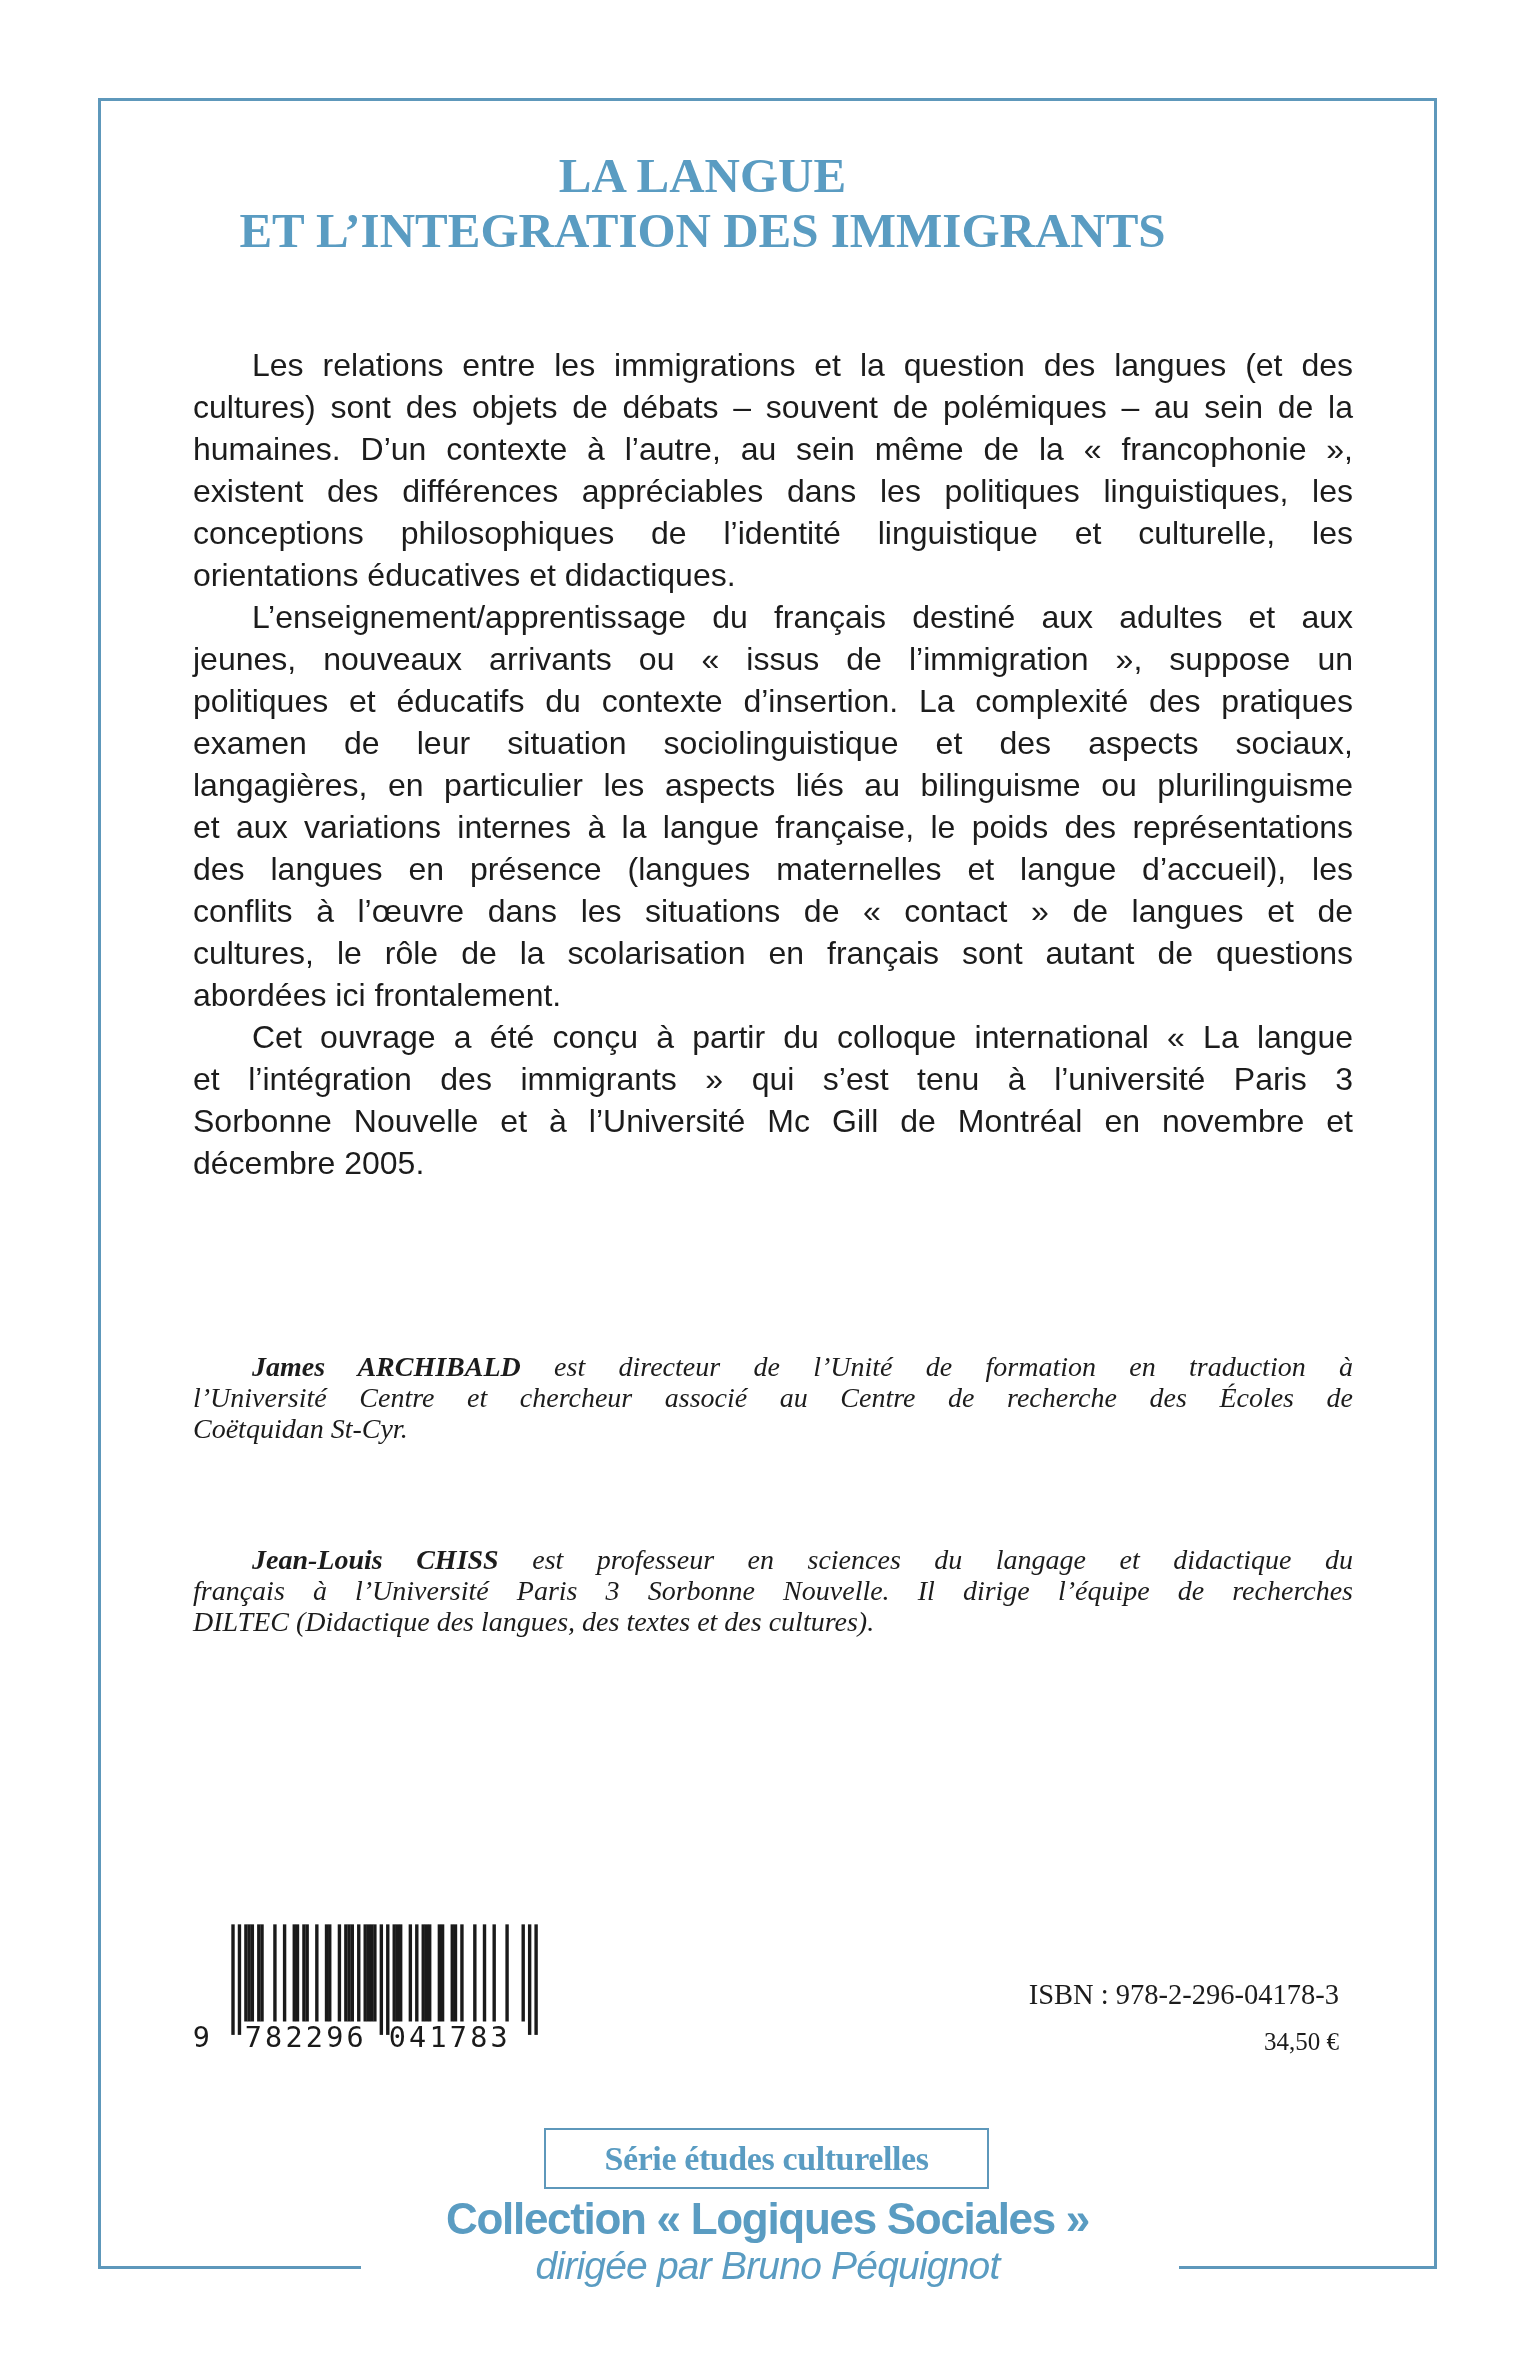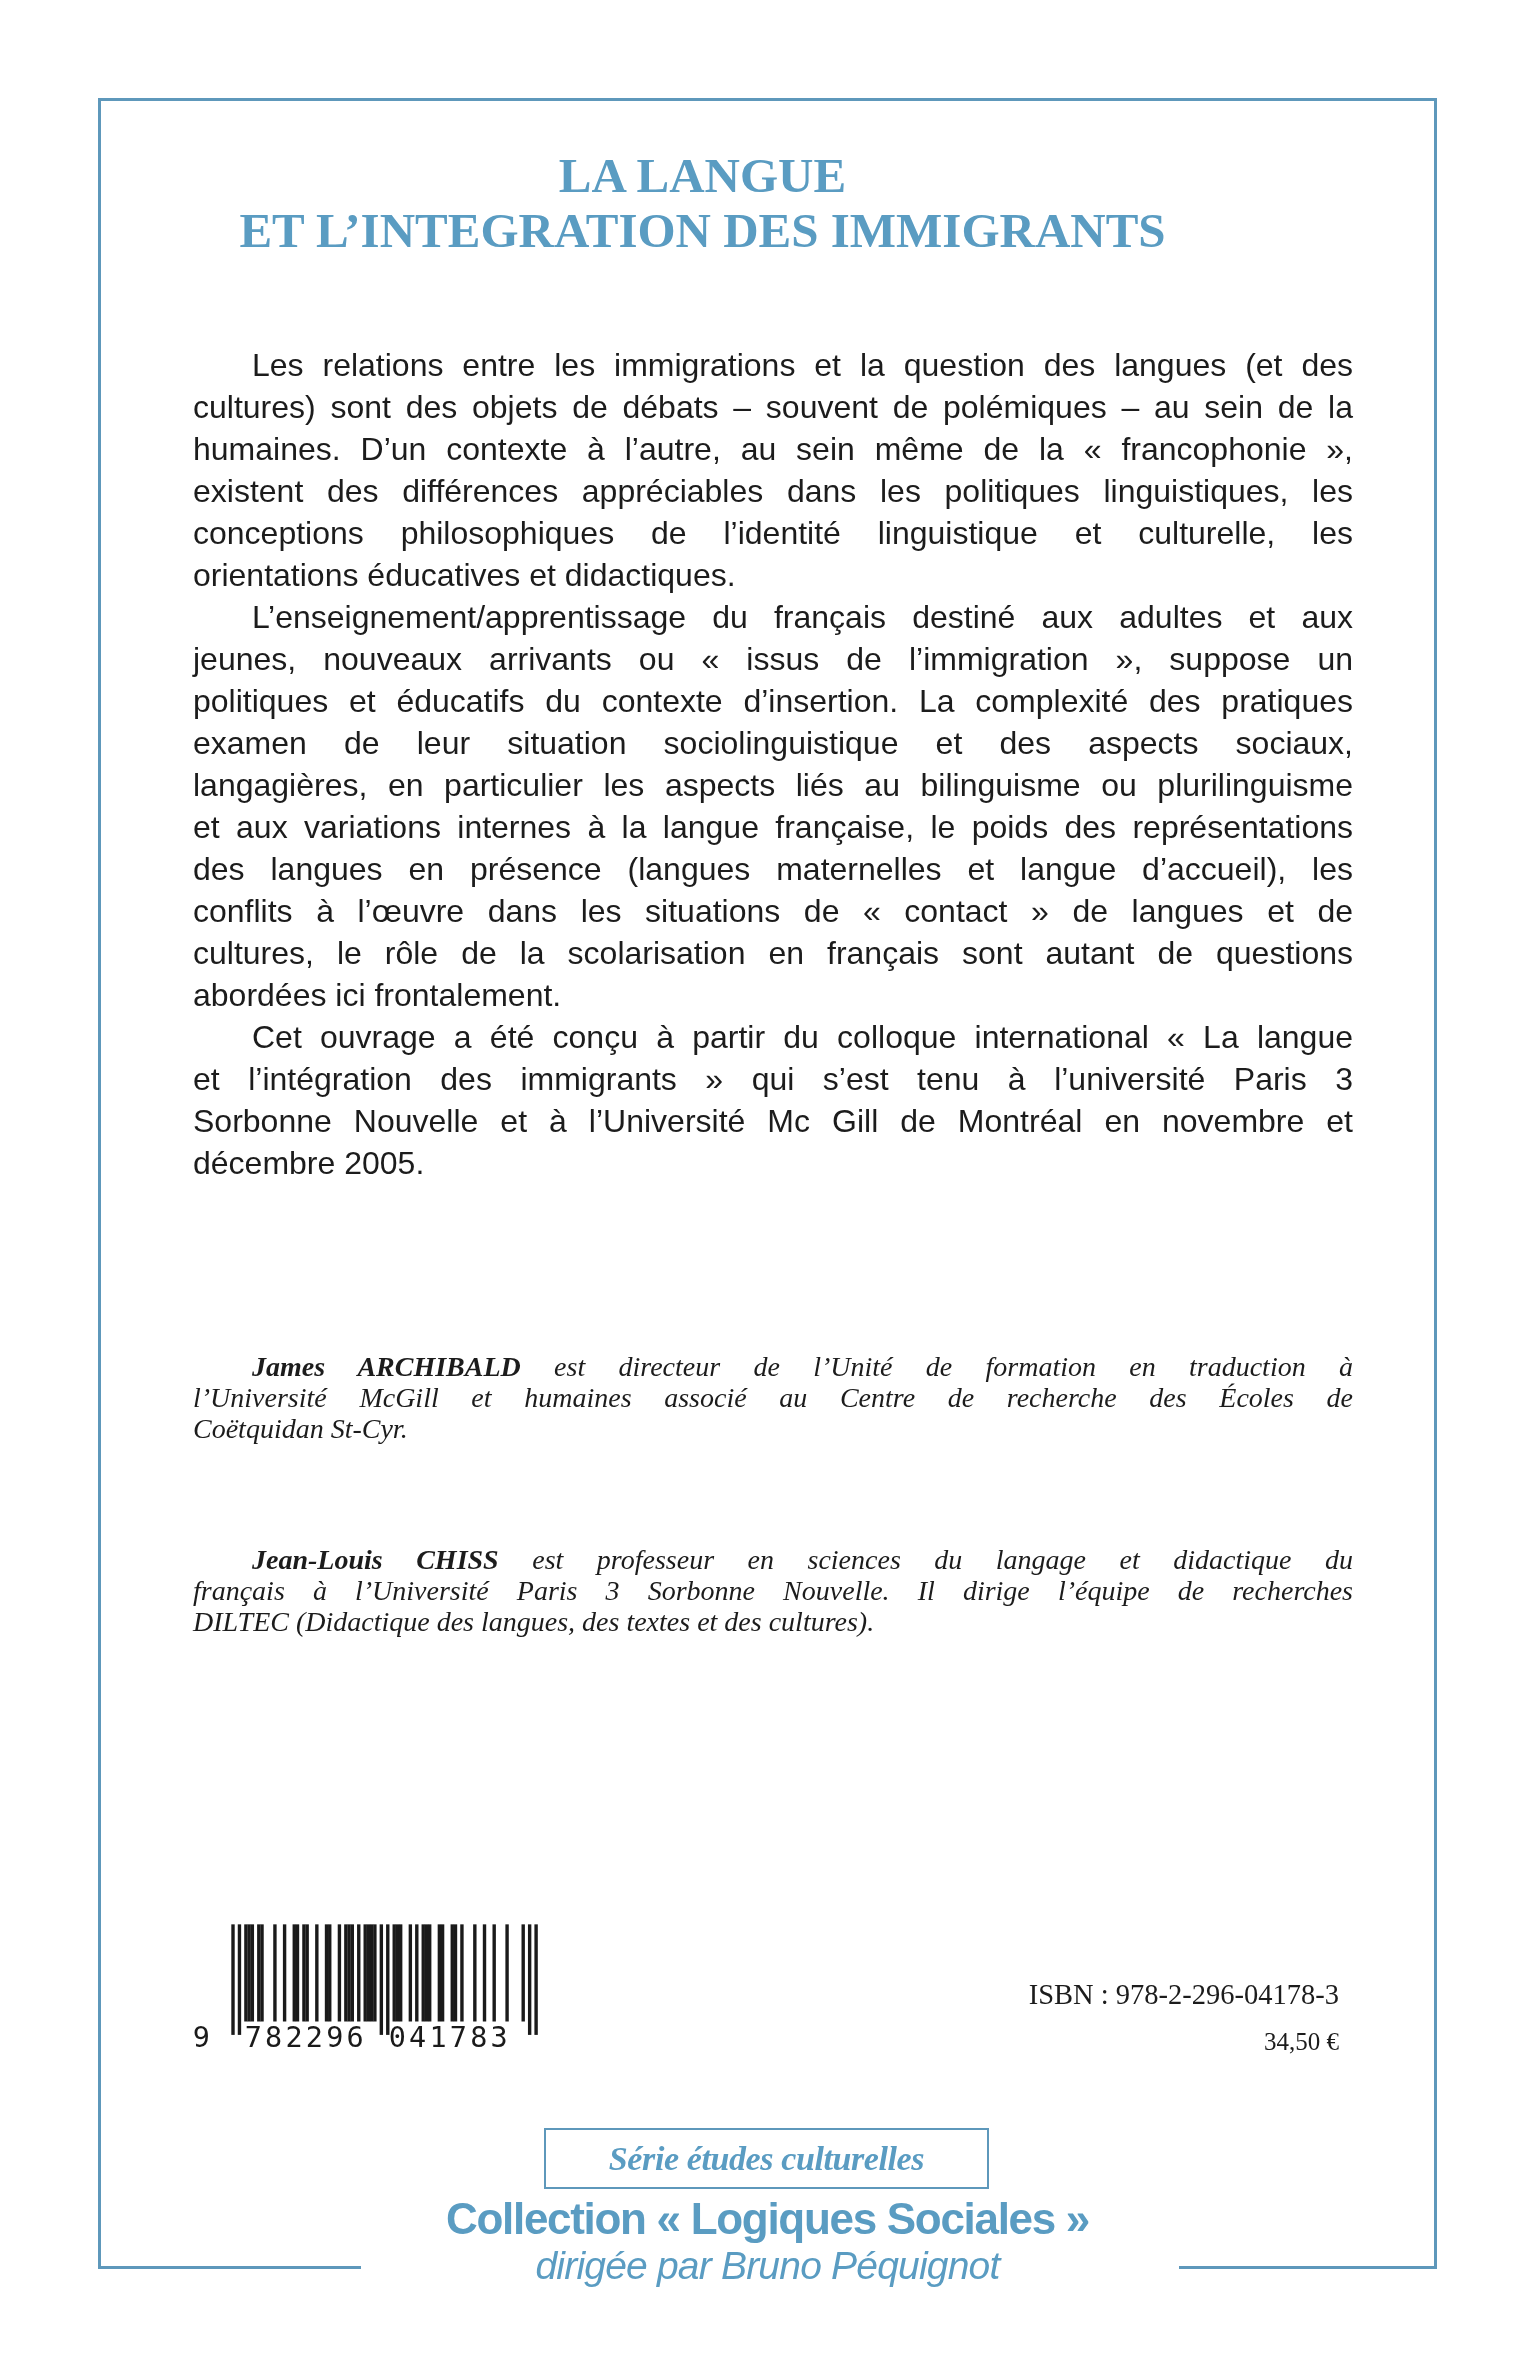--- a/index.html
+++ b/index.html
@@ -35,21 +35,21 @@
 
   .barcode { position: absolute; left: 189px; top: 1921px; width: 361px; height: 134px; }
   .barcode svg { display: block; }
   .isbn { position: absolute; right: 196px; top: 1978px; text-align: right;
           font-family: "Liberation Serif", "DejaVu Serif", serif; font-size: 28.5px; color: #1c1c1c; line-height: 34px; }
   .price { position: absolute; right: 196px; top: 2025px; text-align: left;
            font-family: "Liberation Serif", "DejaVu Serif", serif; font-size: 25px; color: #1c1c1c; line-height: 34px; }
 
   .series-box { position: absolute; left: 544px; top: 2128px; width: 441px; height: 57px;
                 border: 2.5px solid #5e98bb; box-sizing: content-box; text-align: center; }
-  .series-label { font-family: "Liberation Serif", "DejaVu Serif", serif; font-style: italic; font-weight: bold;
+  .series-label { font-family: "Liberation Serif", "DejaVu Serif", serif; font-weight: bold;
                   font-size: 34px; line-height: 57px; color: #5a9cc2; white-space: nowrap; letter-spacing: -0.4px; }
   .collection { position: absolute; left: 0; width: 1535px; top: 2194px; text-align: center;
                 font-family: "Liberation Sans", "DejaVu Sans", sans-serif; font-weight: bold;
                 font-size: 44px; line-height: 50px; color: #5a9cc2; white-space: nowrap; letter-spacing: -1.3px; }
   .director { position: absolute; left: 0; width: 1535px; top: 2242px; text-align: center;
               font-family: "Liberation Sans", "DejaVu Sans", sans-serif; font-style: italic;
               font-size: 39px; line-height: 47px; color: #5a9cc2; white-space: nowrap; letter-spacing: -0.8px; }
 </style>
 </head>
 <body>
@@ -94,21 +94,21 @@
   <div>
     <span class="line indent">Cet ouvrage a été conçu à partir du colloque international « La langue</span>
     <span class="line">et l’intégration des immigrants » qui s’est tenu à l’université Paris 3</span>
     <span class="line">Sorbonne Nouvelle et à l’Université Mc Gill de Montréal en novembre et</span>
     <span class="line last">décembre 2005.</span>
   </div>
 </div>
 
 <div class="bio bio1">
   <span class="line indent"><span class="name">James ARCHIBALD</span><span> est directeur de l’Unité de formation en traduction à</span></span>
-  <span class="line">l’Université McGill et humaines associé au Centre de recherche des Écoles de</span>
+  <span class="line">l’Université Centre et chercheur associé au Centre de recherche des Écoles de</span>
   <span class="line last">Coëtquidan St-Cyr.</span>
 </div>
 
 <div class="bio bio2">
   <span class="line indent"><span class="name">Jean-Louis CHISS</span><span> est professeur en sciences du langage et didactique du</span></span>
   <span class="line">français à l’Université Paris 3 Sorbonne Nouvelle. Il dirige l’équipe de recherches</span>
   <span class="line last">DILTEC (Didactique des langues, des textes et des cultures).</span>
 </div>
 
 <div class="barcode">

